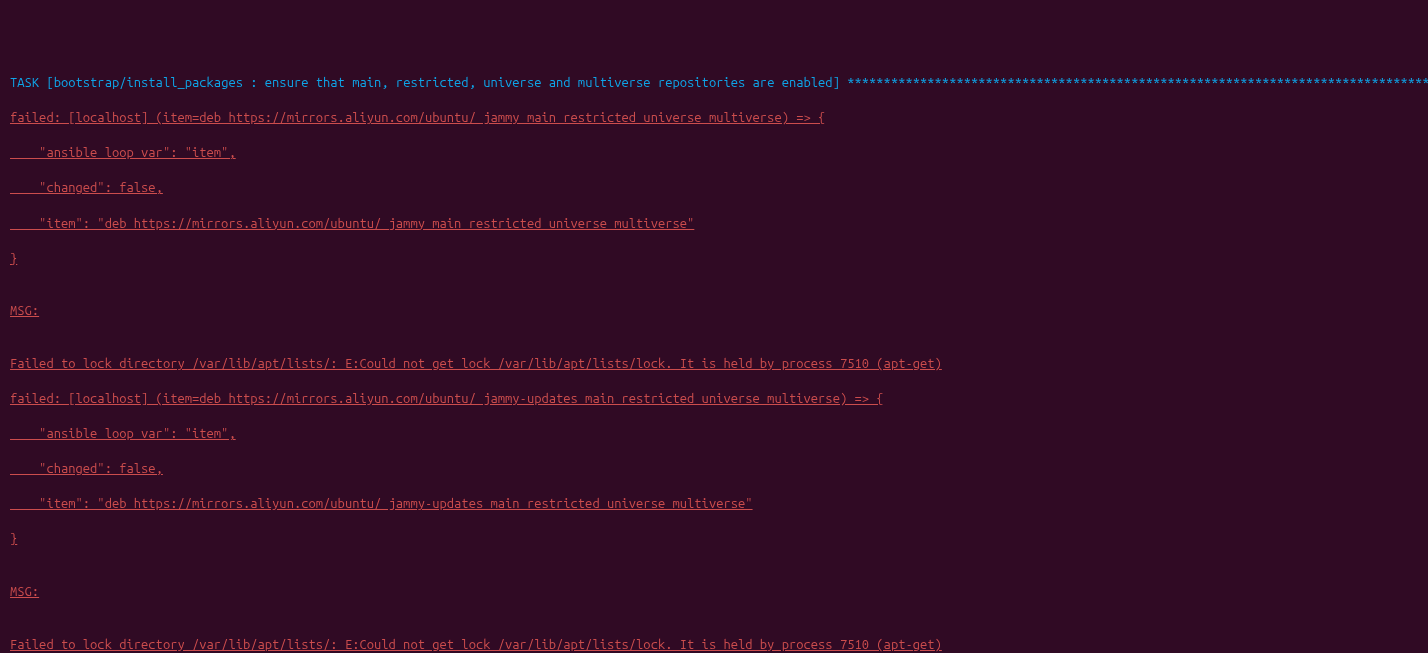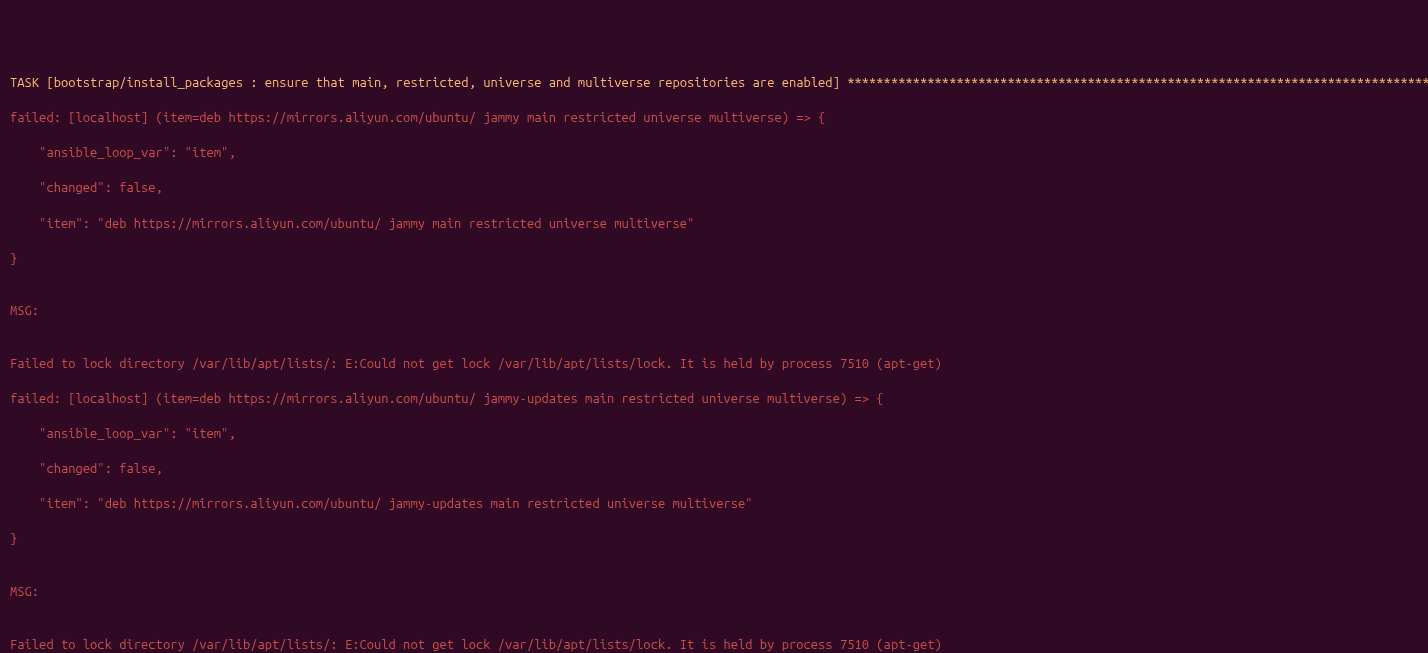--- a/index.html
+++ b/index.html
@@ -7,22 +7,22 @@
       background-color: #300a24;
       color: #ffffff;
       font-family: 'Ubuntu Mono', 'DejaVu Sans Mono', 'Consolas', monospace;
       font-size: 13px;
       line-height: 1.35;
       padding: 4px 10px;
       white-space: pre;
       overflow-x: hidden;
       width: 1428px;
     }
-    .white { color: #fdba74; }
-    .red { color: #cc4d4d; }
+    .white { color: #0ea5e9; }
+    .red { color: #cc4d4d; text-decoration: underline; }
     .line { display: block; }
   </style>
 </head>
 <body>
 
 
 
 <span class="line"><span class="white">TASK [</span><span class="white">bootstrap/install_packages : ensure that main, restricted, universe and multiverse repositories are enabled</span><span class="white">] </span><span class="white">*************************************************************************************************************************************************************</span></span>
 <span class="line red">failed: [localhost] (item=deb https://mirrors.aliyun.com/ubuntu/ jammy main restricted universe multiverse) =&gt; {</span>
 <span class="line red">    "ansible_loop_var": "item",</span>

